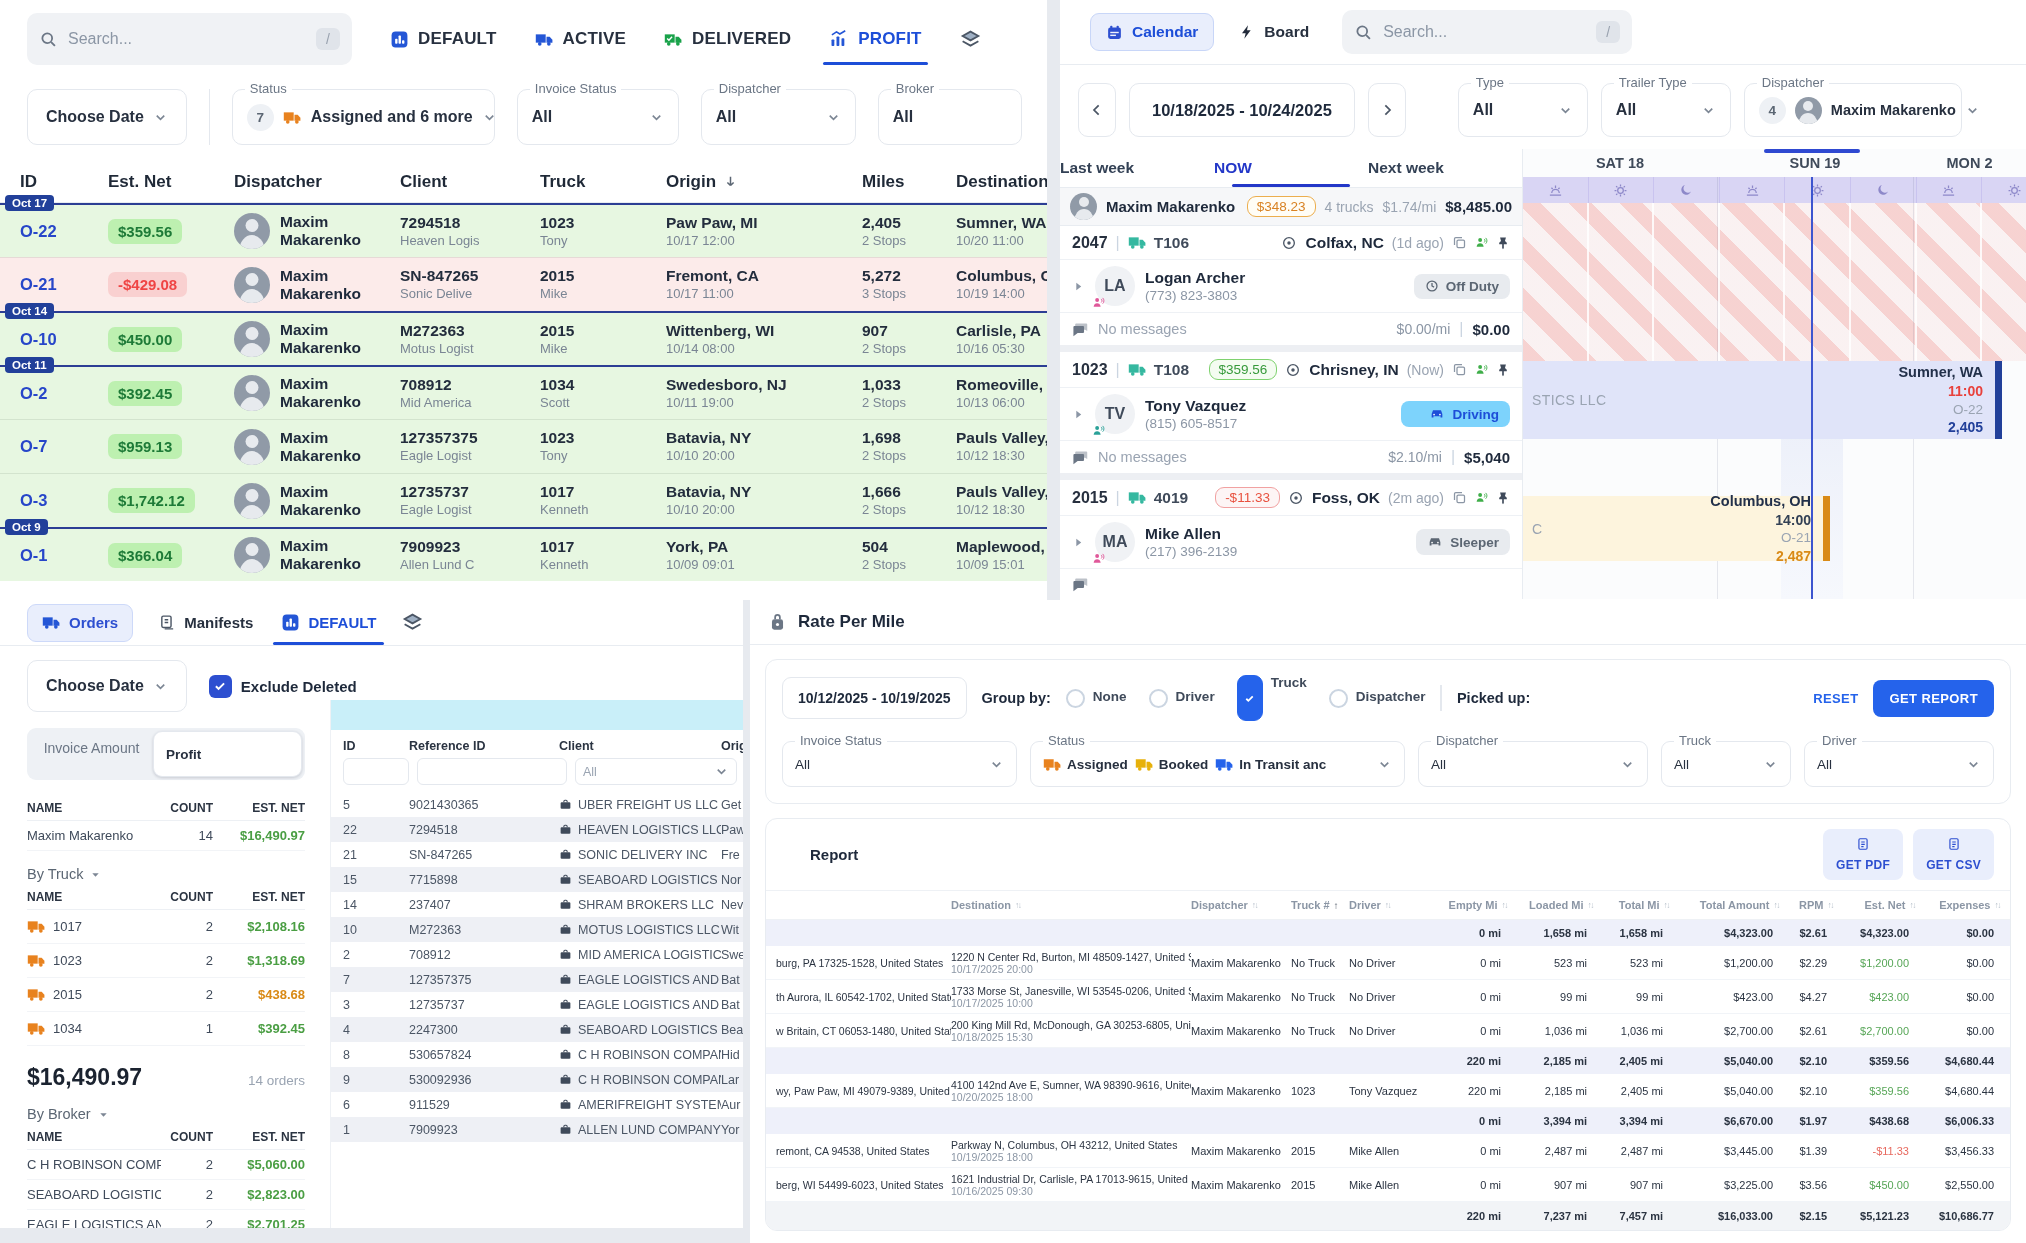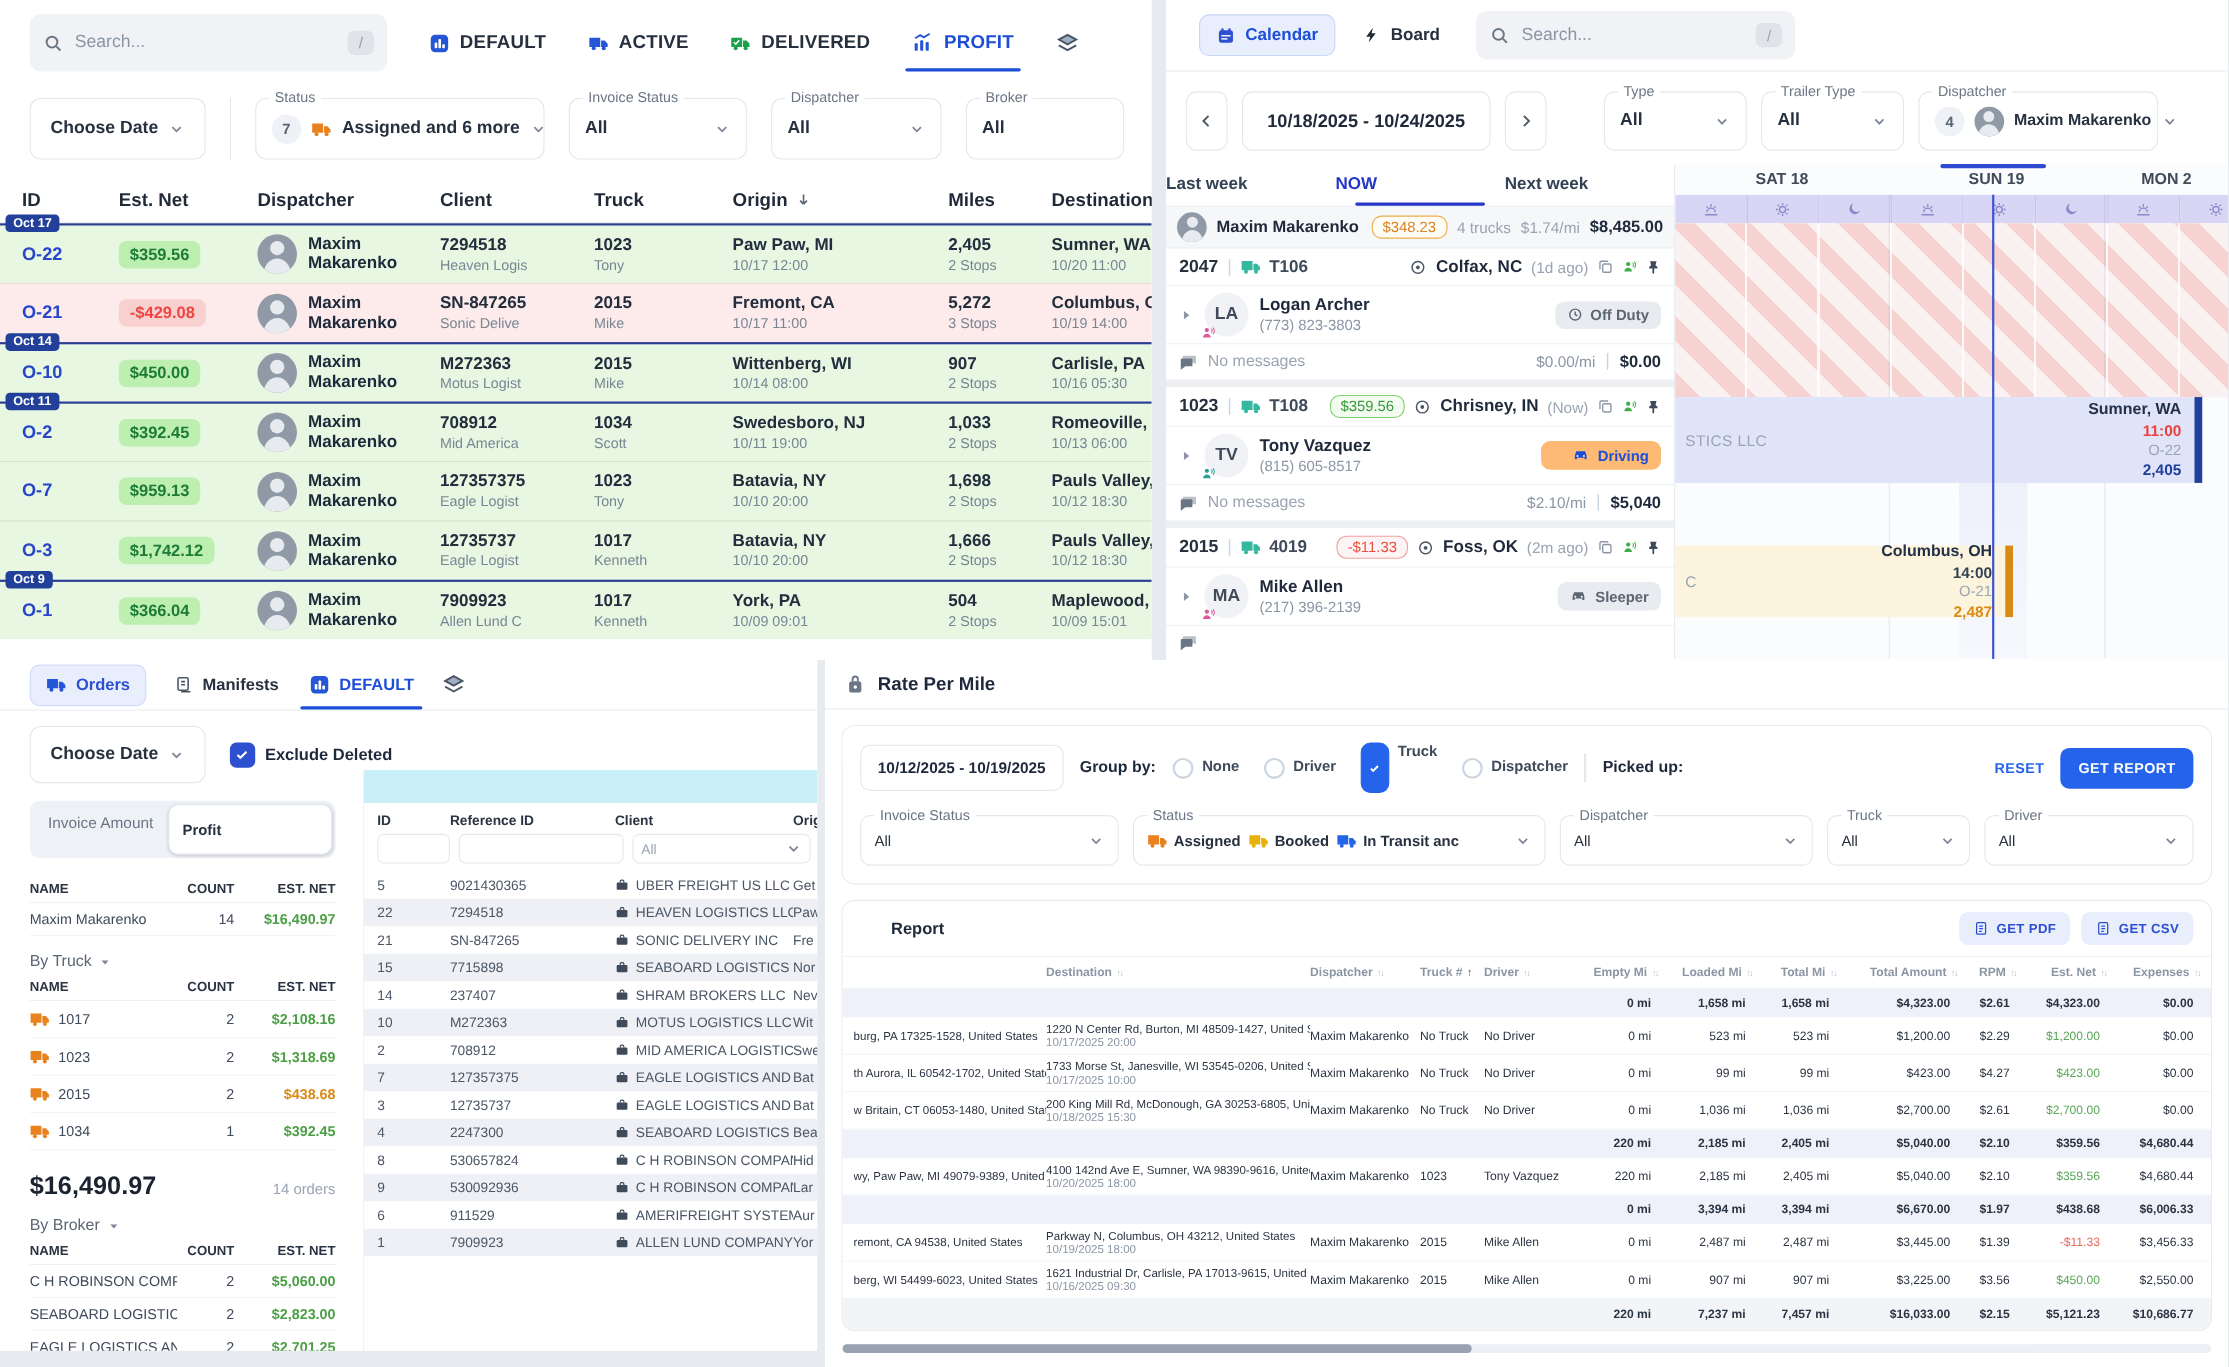--- a/index.html
+++ b/index.html
@@ -81,21 +81,21 @@
   .sp{flex:1;}
   .loc{font-weight:700;font-size:15.5px;white-space:nowrap;}
   .ago{color:#9aa4b2;font-size:14px;white-space:nowrap;}
   .trow2{display:flex;align-items:center;gap:10px;padding:6px 12px;border-bottom:1px solid #eef1f5;}
   .dravatar{width:40px;height:40px;border-radius:50%;background:#f0f2f5;color:#3f4a5a;display:flex;align-items:center;justify-content:center;font-weight:600;font-size:16px;position:relative;flex:none;}
   .dravatar .mini{position:absolute;left:-3px;bottom:-3px;}
   .drname{font-weight:700;font-size:15.5px;line-height:1.2;}
   .drphone{color:#8b96a5;font-size:13.5px;}
   .badge{display:flex;gap:7px;align-items:center;font-size:13.5px;font-weight:600;padding:5px 11px;border-radius:8px;}
   .badge.gray{background:#e8ebef;color:#5b6673;}
-  .badge.blue{background:#fdba74;color:#1d4ed8;padding-left:28px;}
+  .badge.blue{background:#7dd3fc;color:#1d4ed8;padding-left:28px;}
   .trow3{display:flex;align-items:center;gap:9px;padding:7px 12px;}
   .nomsg{color:#9aa4b2;font-size:14.5px;flex:1;text-align:left;}
   .rate{color:#8b96a5;font-size:14px;}
   .amt{font-weight:700;font-size:15px;}
   .bcal{position:relative;flex:1;background:#fbfcfd;}
   .dh{position:absolute;top:0;height:28px;display:flex;align-items:center;justify-content:center;font-weight:700;font-size:14.5px;color:#3f4a5a;}
   .todaybar{position:absolute;top:0;height:4px;background:#2f49d1;border-radius:3px;}
   .weather{position:absolute;top:28px;left:0;right:0;height:26px;display:flex;overflow:hidden;}
   .wcell{width:65.6px;flex:none;display:flex;align-items:center;justify-content:center;background:#d9d5f4;border-right:1px solid #c9c3ef;}
   .hatch{position:absolute;top:54px;left:0;right:0;height:158px;background:
@@ -163,21 +163,21 @@
   .rpipe{width:1.5px;height:26px;background:#e4e8ee;}
   .reset{color:#2563eb;font-weight:800;font-size:13px;letter-spacing:.4px;margin-left:auto;cursor:pointer;white-space:nowrap;}
   .getrep{background:#2563eb;color:#fff;font-weight:800;font-size:13px;padding:11px 16px;border-radius:8px;letter-spacing:.4px;cursor:pointer;white-space:nowrap;}
   .r2{display:flex;gap:13px;padding:14px 16px 16px;}
   .sel{position:relative;height:46px;border:1.5px solid #e4e8ee;border-radius:9px;display:flex;align-items:center;gap:7px;padding:0 12px;font-size:13.5px;color:#27303f;background:#fff;}
   .sel .val{white-space:nowrap;overflow:hidden;}
   .sel .chevend{margin-left:auto;}
   .statusitem{display:flex;align-items:center;gap:5px;font-weight:600;white-space:nowrap;}
   .repline{display:flex;align-items:center;padding:10px 16px;border-bottom:1px solid #eef1f5;}
   .reptitle{font-weight:700;font-size:15px;margin-left:28px;}
-  .pdfbtn{display:flex;gap:7px;align-items:center;background:#e9eefc;color:#2d4fd0;font-weight:700;font-size:12px;padding:8px 13px;border-radius:8px;margin-left:10px;cursor:pointer;letter-spacing:.3px;}
+  .pdfbtn{display:flex;gap:7px;align-items:center;background:#e9eefc;color:#2d4fd0;font-weight:700;font-size:12px;padding:8px 13px;border-radius:8px;margin-left:10px;cursor:pointer;letter-spacing:.3px;flex-direction:column;}
   .repcols{grid-template-columns:175px 240px 100px 58px 80px 78px 86px 76px 110px 54px 82px 1fr;}
   .rep-head{display:grid;font-size:11px;color:#8b96a5;font-weight:600;padding:8px 10px;border-bottom:1px solid #eef1f5;align-items:center;}
   .rep-head .hcell{display:flex;gap:4px;align-items:center;white-space:nowrap;}
   .rep-head .hcell.num{justify-content:flex-end;}
   .sortg{font-size:8.5px;letter-spacing:-1.5px;color:#b6bfca;}
   .sortg.on{color:#4b5665;font-size:10px;letter-spacing:0;}
   .rep-row{display:grid;padding:0 10px;align-items:center;font-size:11px;color:#2b3442;}
   .rep-row.data{min-height:34px;border-bottom:1px solid #f1f4f8;background:#fff;}
   .rep-row.group{background:#eef0fa;height:26px;font-weight:700;}
   .rep-row.footer{background:#f2f4f7;height:28px;font-weight:700;}

